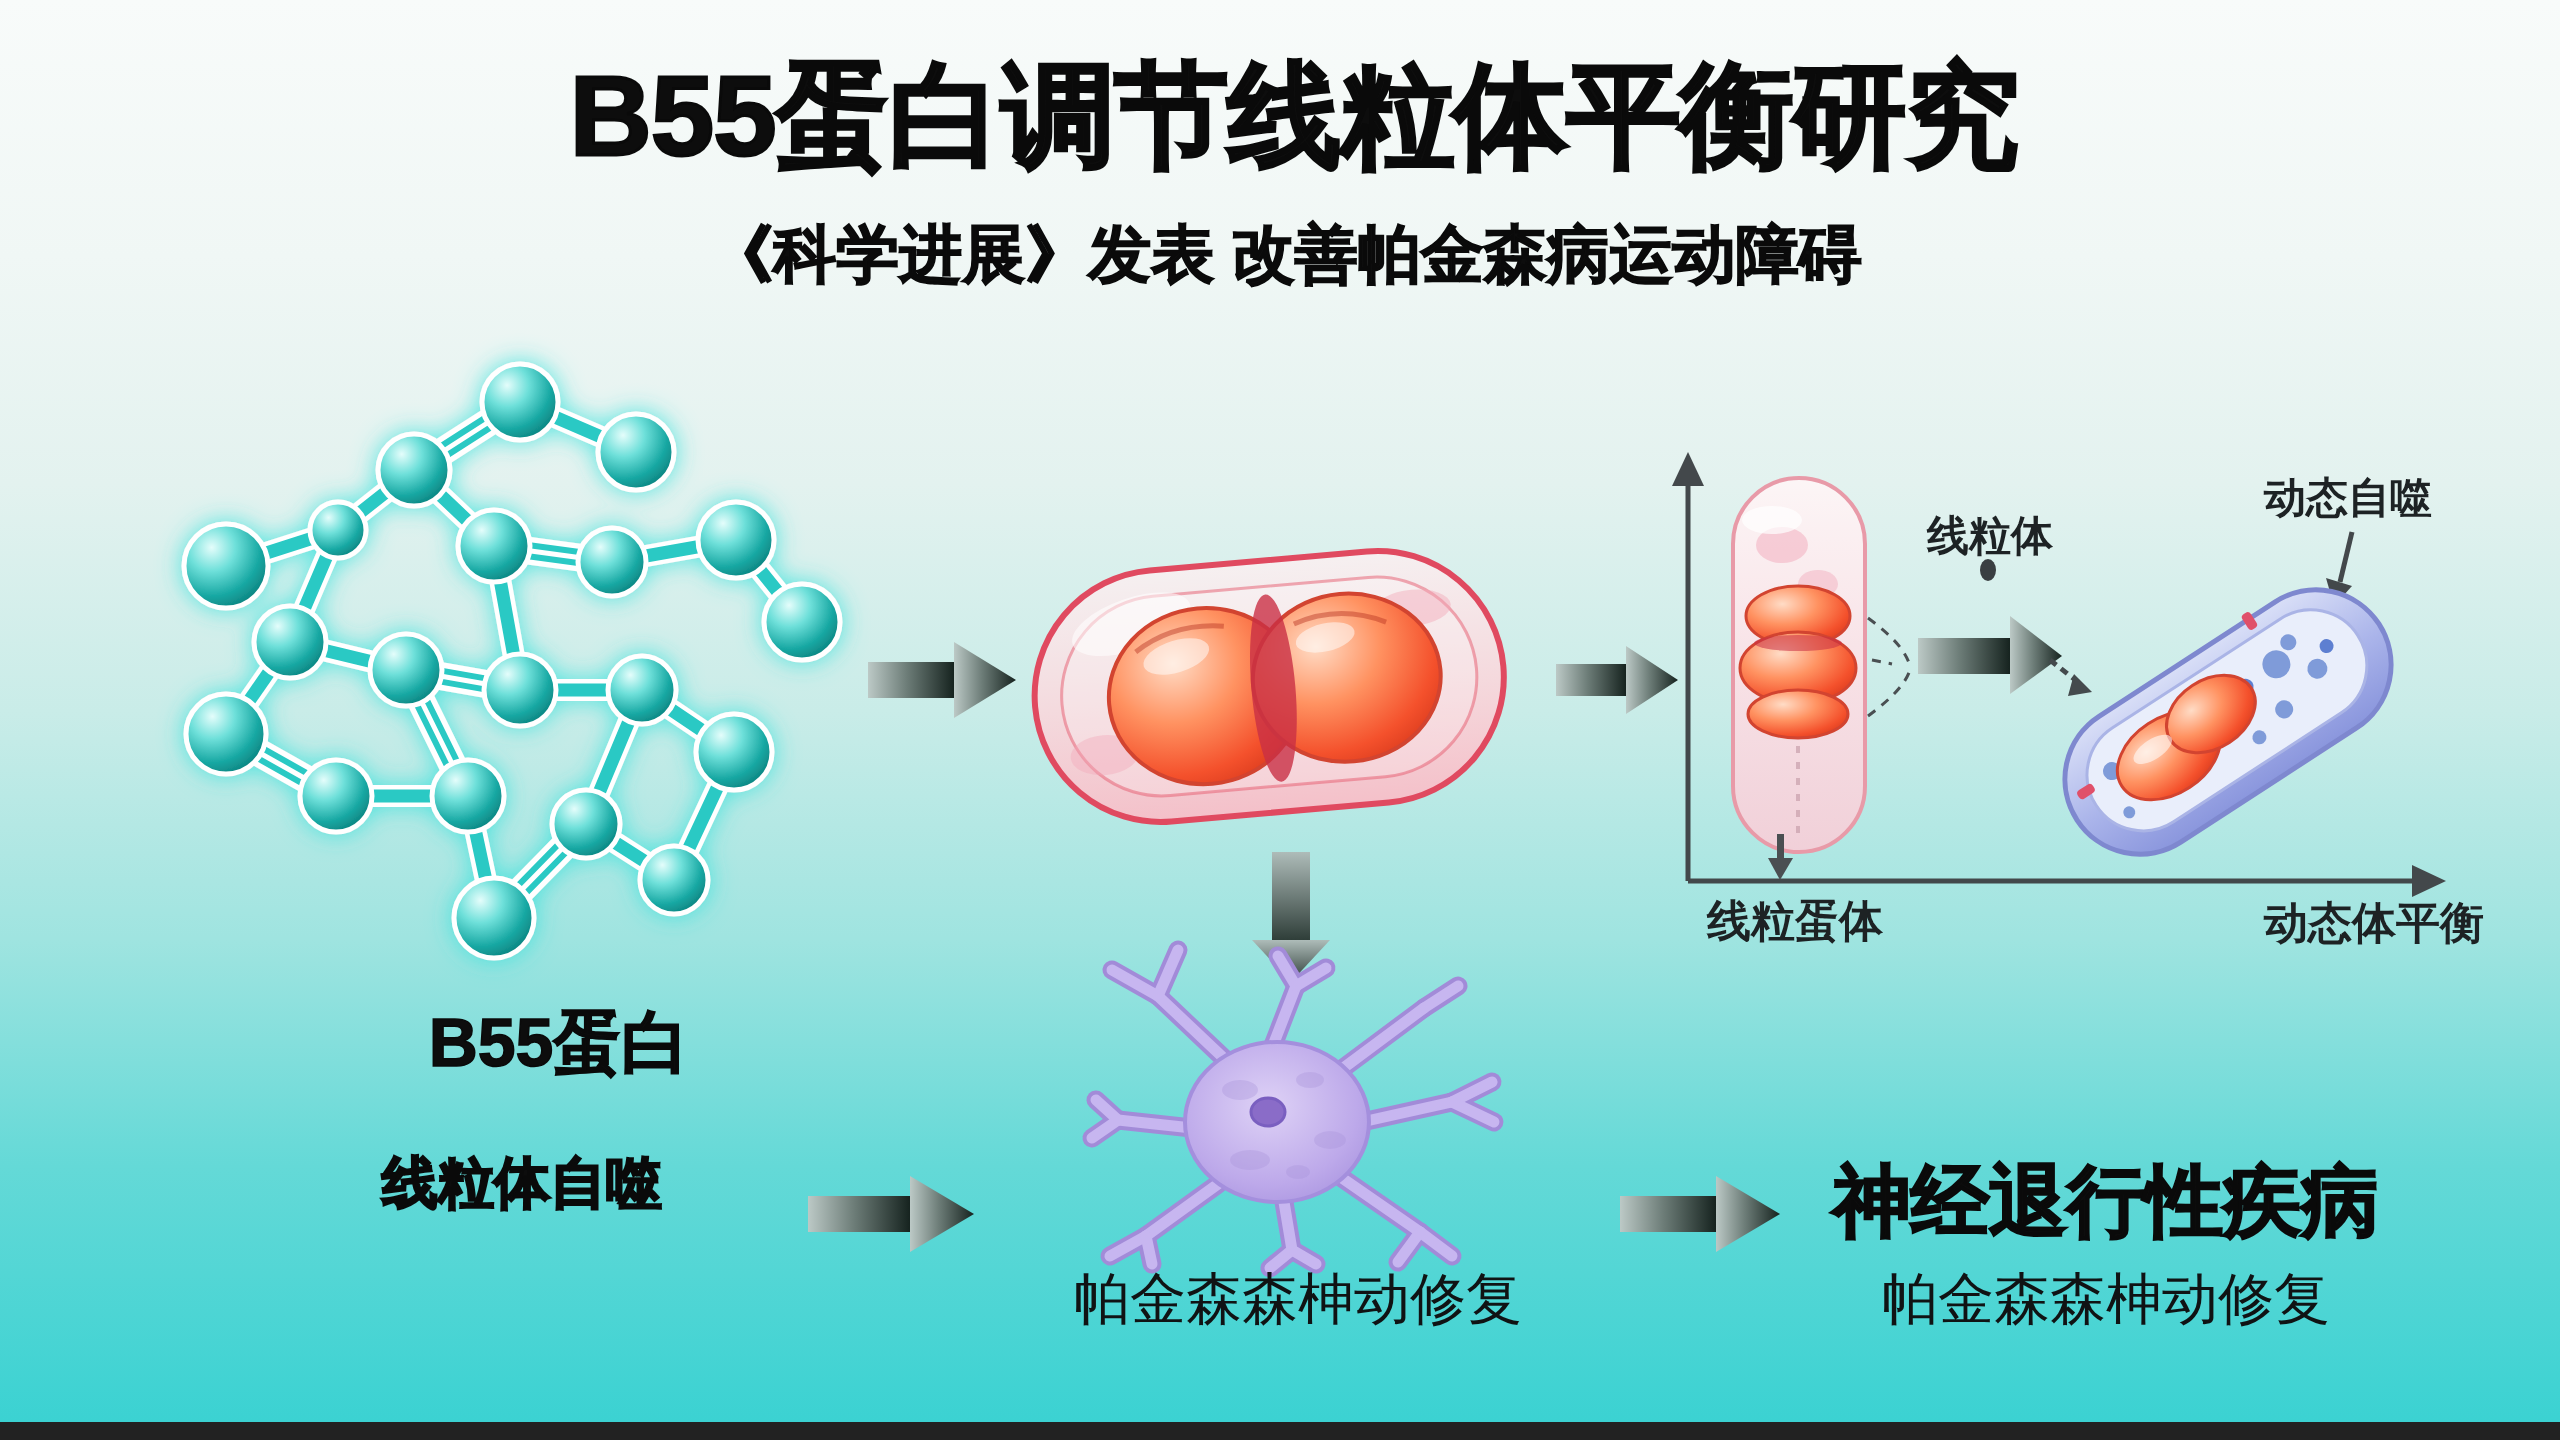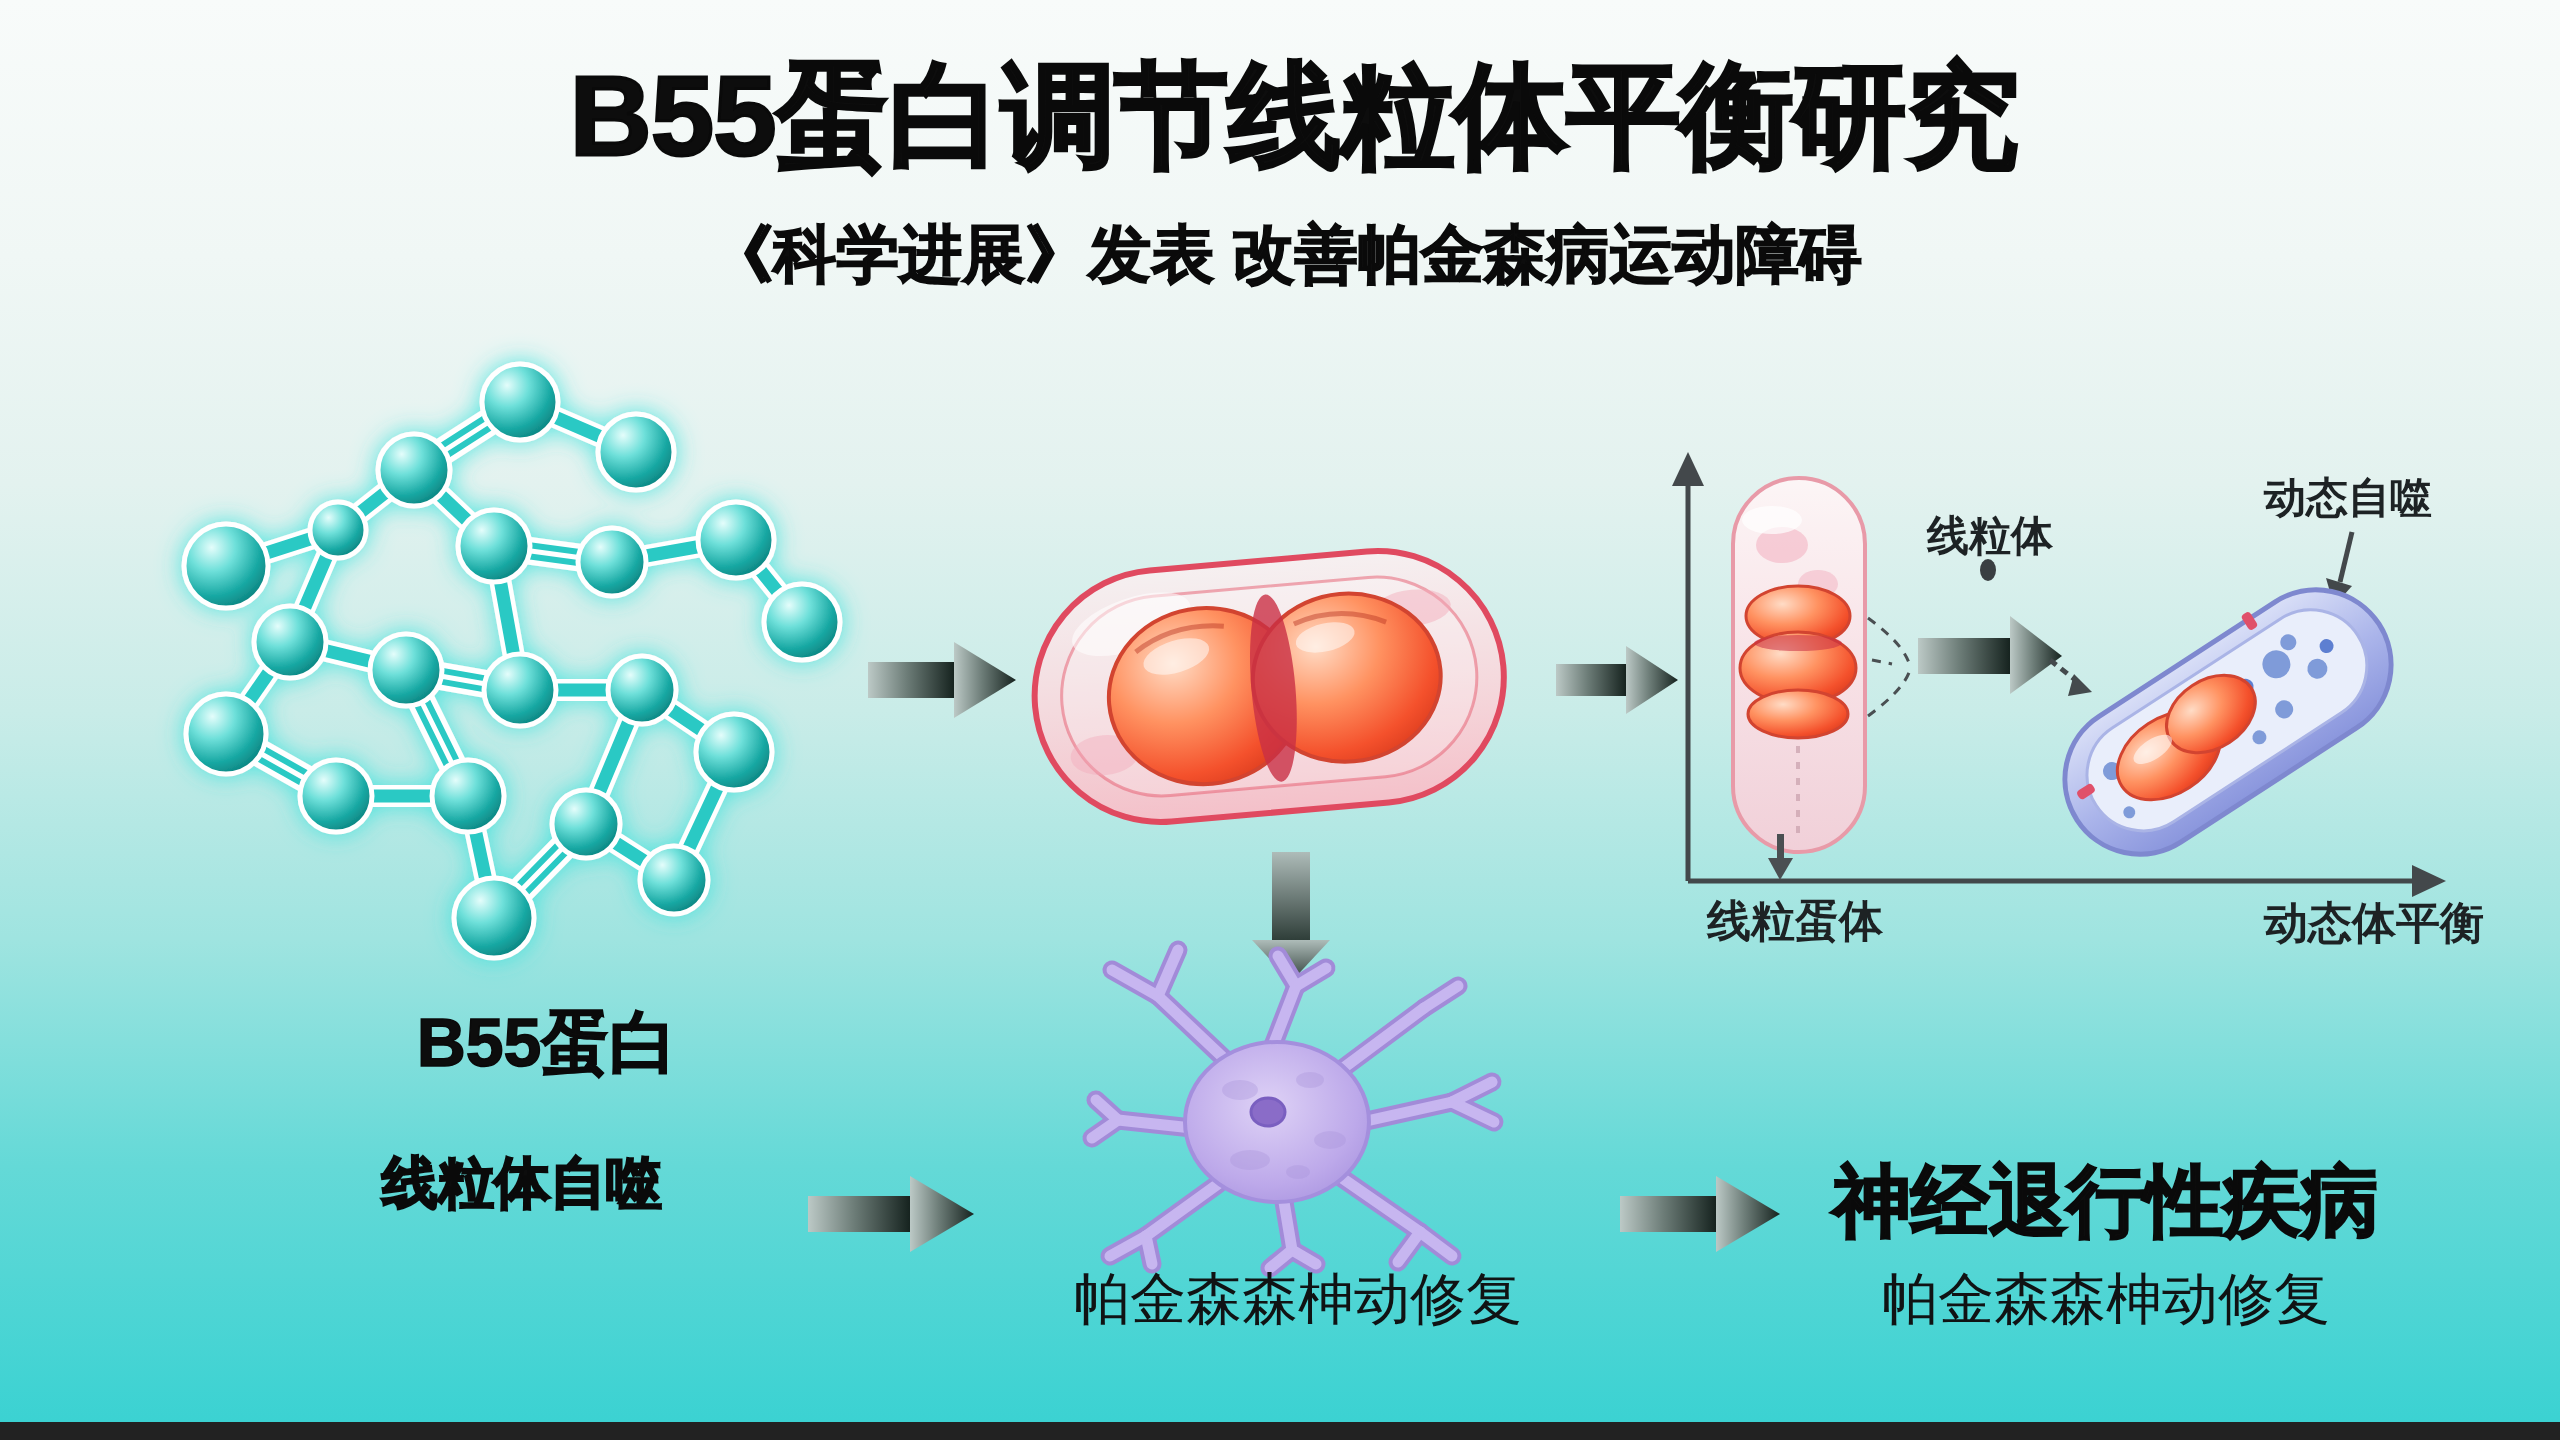--- a/index.html
+++ b/index.html
@@ -4,21 +4,21 @@
 <style>
   html,body{margin:0;padding:0;background:#222;}
   .stage{
     position:relative;width:2560px;height:1422px;overflow:hidden;
     font-family:"Liberation Sans","DejaVu Sans",sans-serif;
     background:linear-gradient(180deg,#f8fbfa 0%,#f0f7f5 18%,#e3f2ef 34%,#c9ece8 50%,#9fe4e0 66%,#64d9d7 82%,#3bd2d2 100%);
   }
   .label{position:absolute;transform:translateX(-50%);white-space:nowrap;color:#0d0d0d;}
   .t-title{font-size:114px;font-weight:900;letter-spacing:-1px;-webkit-text-stroke:3px #0a0a0a;}
   .t-sub{font-size:63px;font-weight:800;-webkit-text-stroke:1.5px #0a0a0a;}
-  .t-mol{font-size:68px;font-weight:800;-webkit-text-stroke:1.5px #0a0a0a;}
+  .t-mol{font-size:68px;font-weight:800;margin-left:12px;-webkit-text-stroke:1.5px #0a0a0a;}
   .t-step{font-size:56px;font-weight:800;-webkit-text-stroke:2.2px #0a0a0a;}
   .t-step-sm{font-size:78px;font-weight:800;-webkit-text-stroke:2.2px #0a0a0a;}
   .t-cap{font-size:56px;font-weight:500;color:#101314;}
   .t-chart{font-size:42px;font-weight:600;color:#1d2224;}
   .t-axis{font-size:44px;font-weight:600;color:#1d2224;}
   svg{position:absolute;left:0;top:0;}
 </style>
 </head>
 <body>
 

